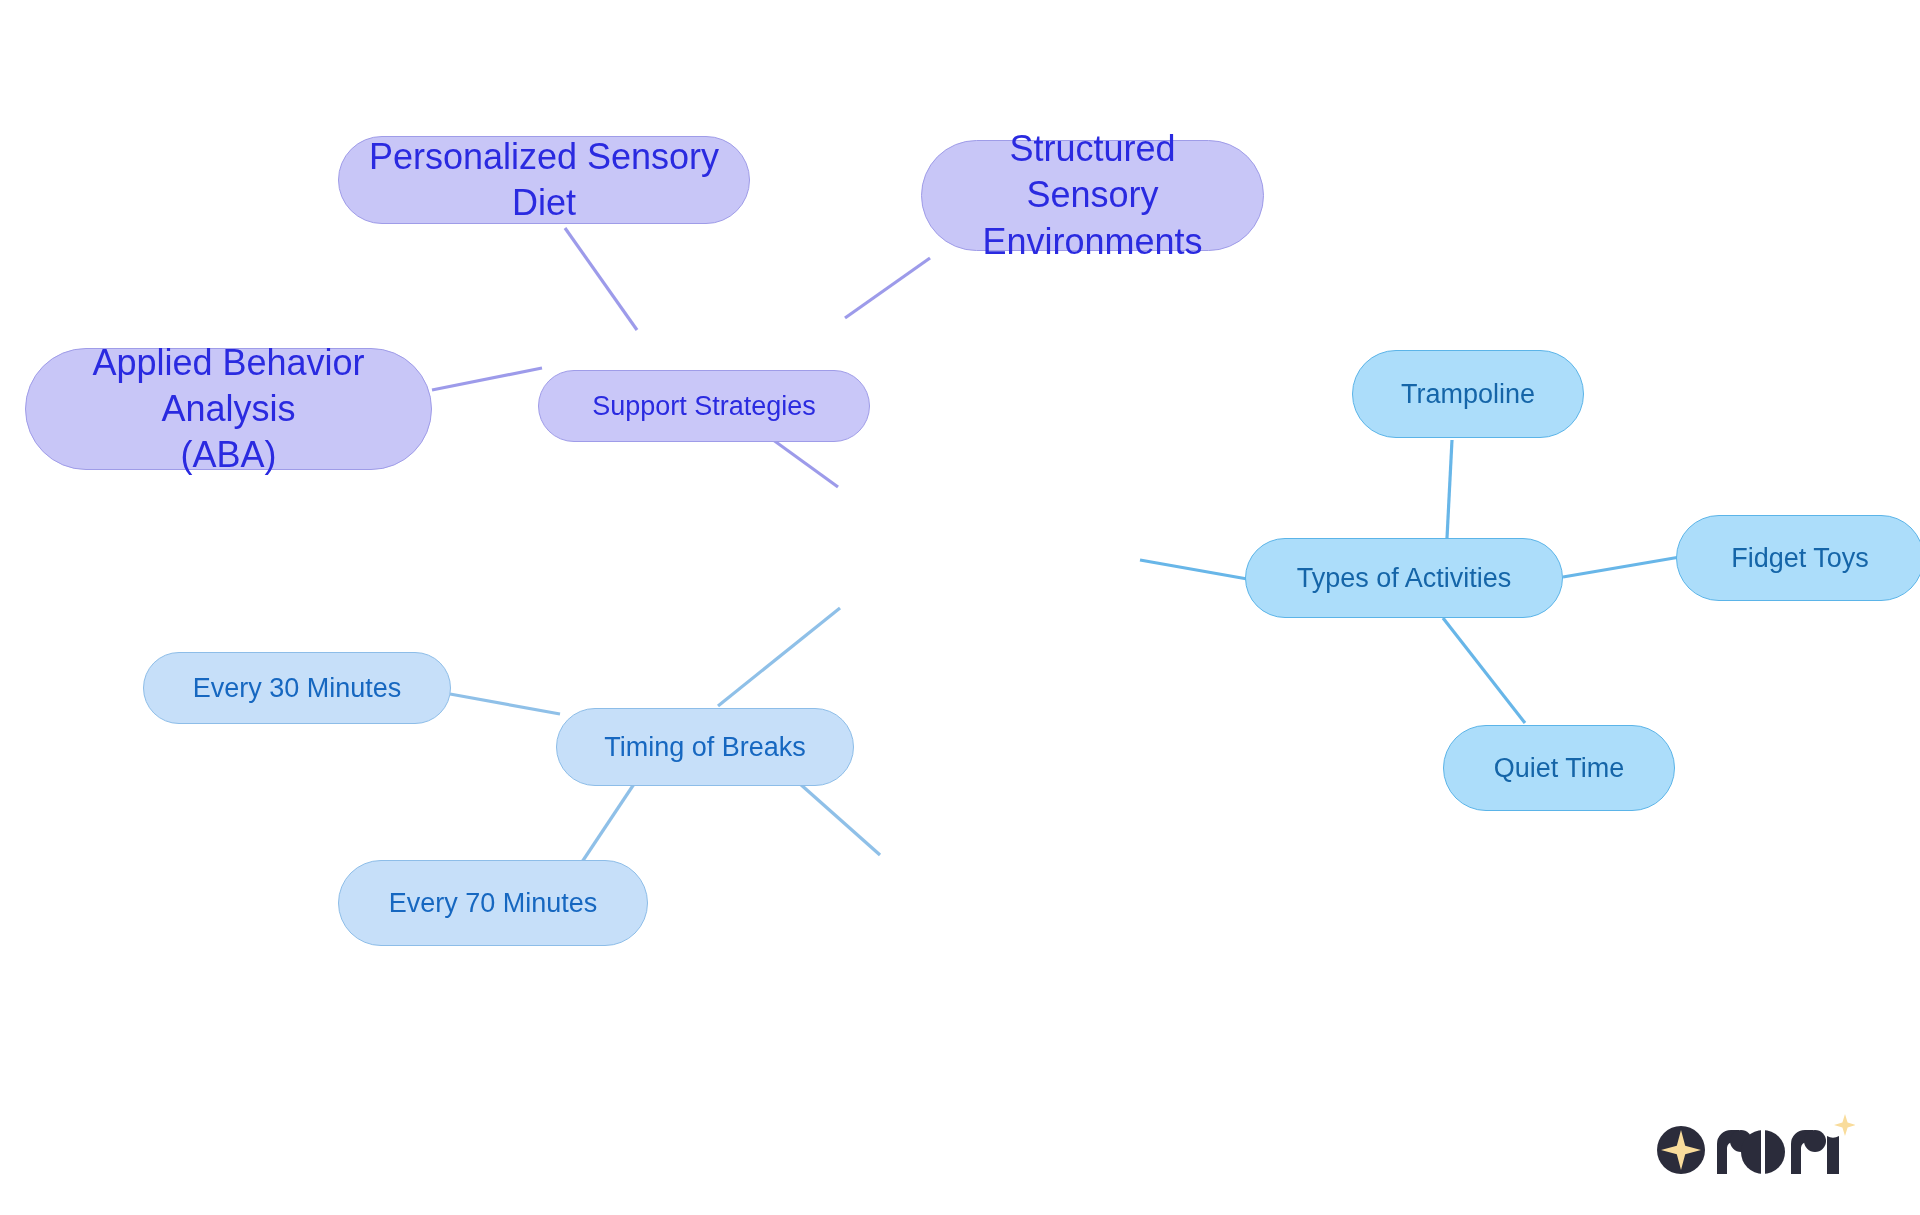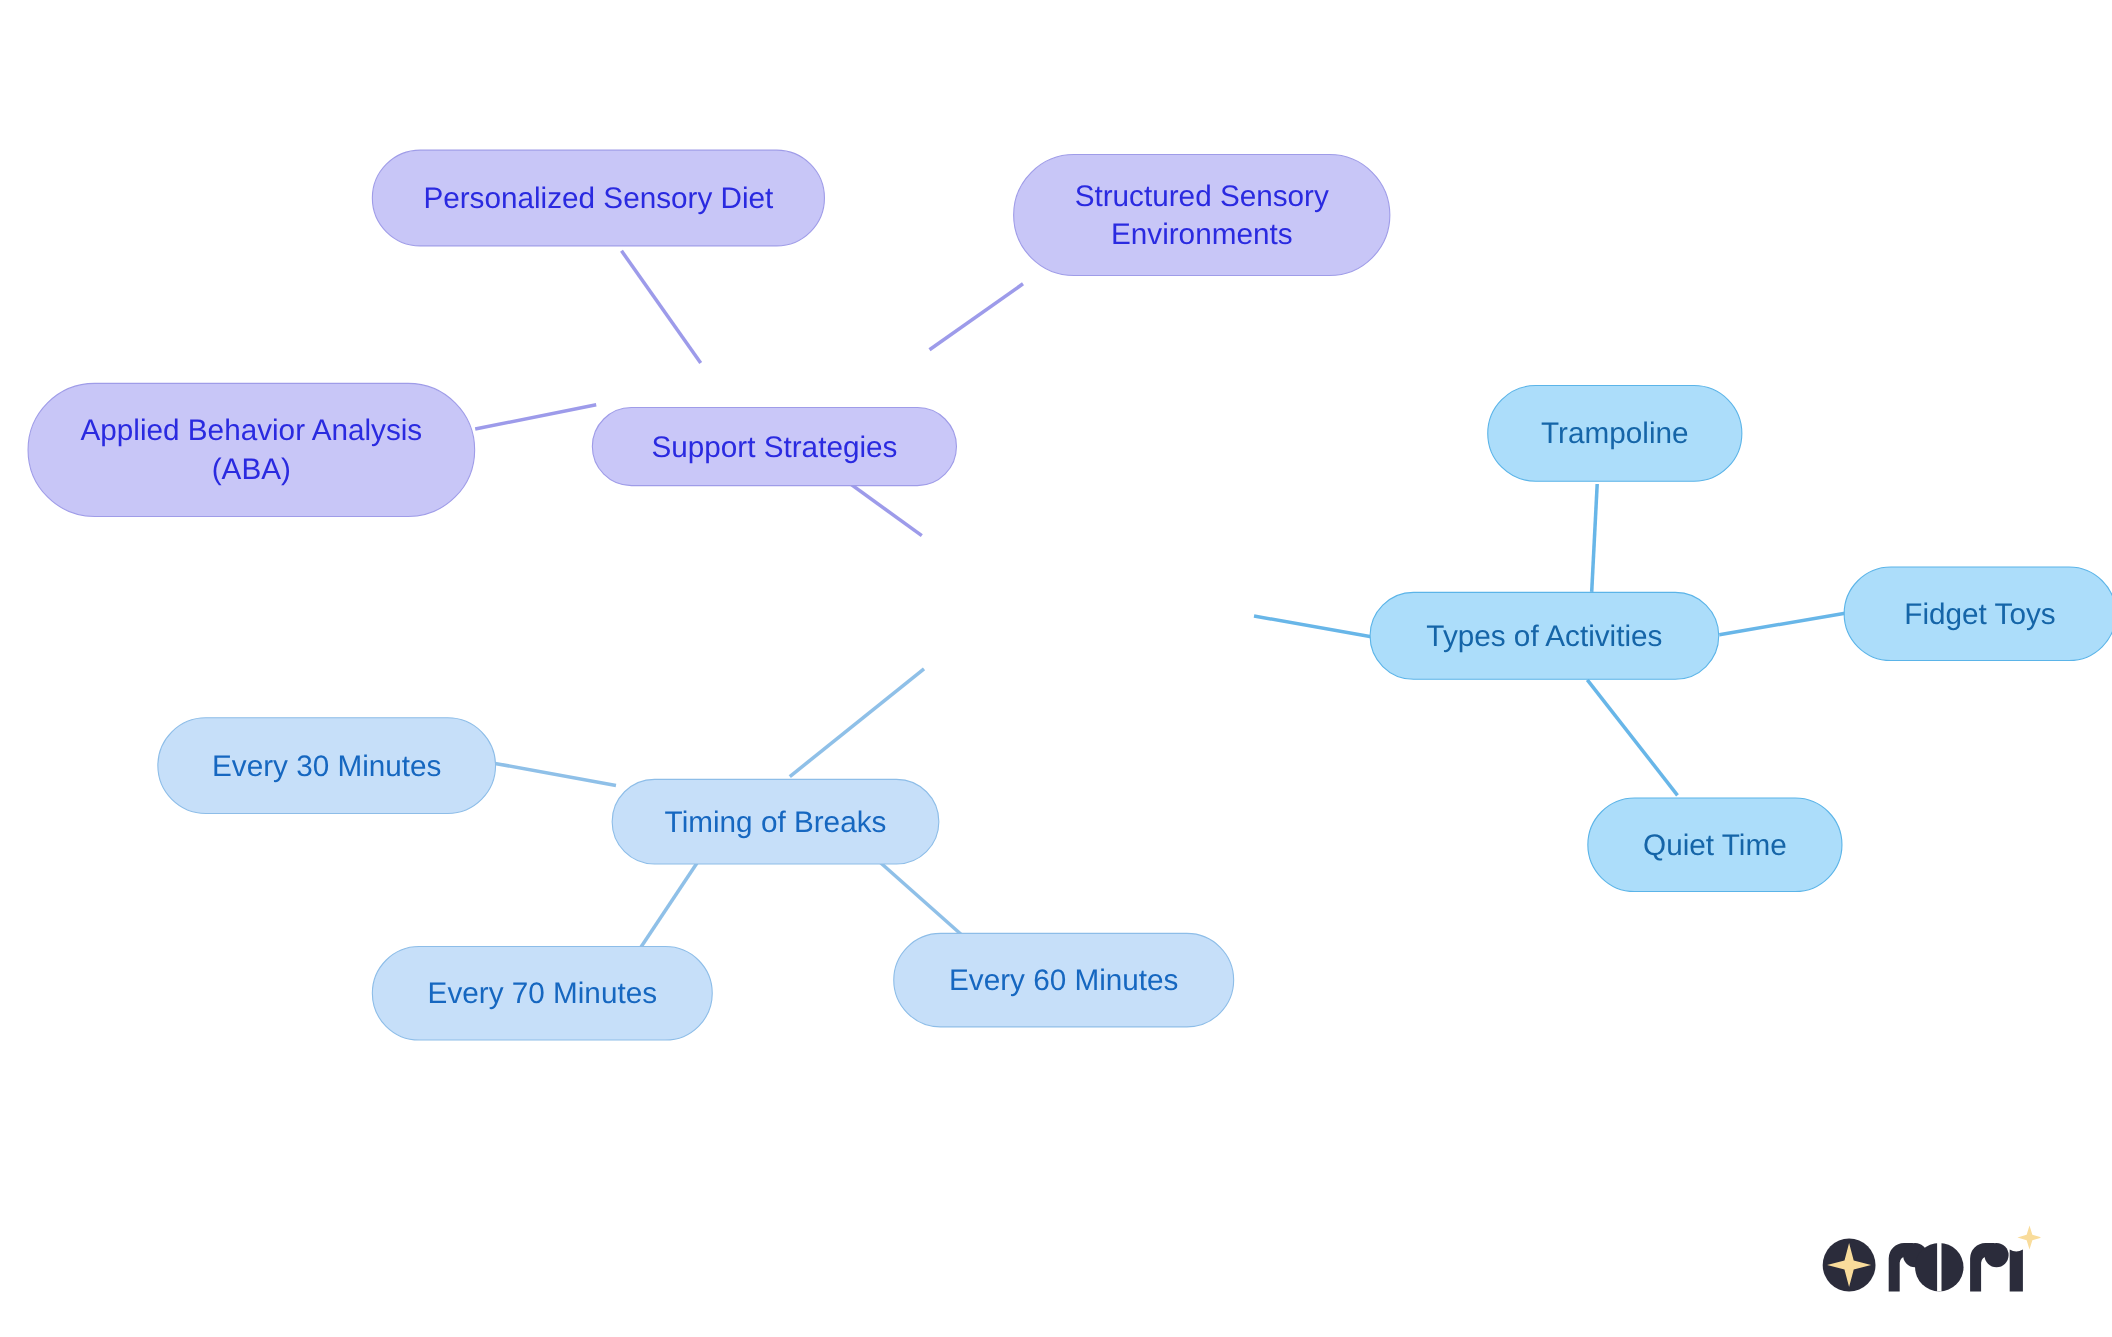--- a/index.html
+++ b/index.html
@@ -42,21 +42,21 @@
     color: #ffffff;
     border: none;
     border-radius: 34px;
     font-size: 28px;
     letter-spacing: 0.1px;
   }
   .node.purple {
     background: #C8C6F7;
     border: 1.6px solid #9f9ce8;
     color: #2A2AE0;
-    font-size: 27px;
+    font-size: 36px;
   }
   .node.purple-branch {
     background: #C9C7F8;
     border: 1.6px solid #9f9ce8;
     color: #2A2AE0;
     font-size: 27px;
   }
   .node.blue-act {
     background: #ACDDFA;
     border: 1.6px solid #5BB4E8;
@@ -114,25 +114,24 @@
   <div class="node blue-act" style="left:1245px; top:538px; width:318px; height:80px;text-align:center;">Types of Activities</div>
 
   <div class="node blue-act" style="left:1352px; top:350px; width:232px; height:88px;">Trampoline</div>
 
   <div class="node blue-act" style="left:1676px; top:515px; width:248px; height:86px;">Fidget Toys</div>
 
   <div class="node blue-act" style="left:1443px; top:725px; width:232px; height:86px;">Quiet Time</div>
 
   <div class="node blue-time" style="left:556px; top:708px; width:298px; height:78px;">Timing of Breaks</div>
 
-  <div class="node blue-time" style="left:143px; top:652px; width:308px; height:88px;">Every 30 Minutes</div>
+  <div class="node blue-time" style="left:143px; top:652px; width:308px; height:72px;">Every 30 Minutes</div>
 
   <div class="node blue-time" style="left:338px; top:860px; width:310px; height:86px;">Every 70 Minutes</div>
 
-  <div class="node blue-time" style="left:812px; top:848px; width:310px; height:86px;">Every 60 Minutes</div>
 
   <svg id="logo" viewBox="0 0 200 70">
     <g>
       <circle cx="26" cy="38" r="24" fill="#2B2C3B"></circle>
       <path d="M26 18 L30.2 33.8 L46 38 L30.2 42.2 L26 58 L21.8 42.2 L6 38 L21.8 33.8 Z" fill="#F9DC9B"></path>
     </g>
     <g fill="#2B2C3B">
       <path d="M62 62 L62 32 A14 14 0 0 1 76 18 L84 18 L84 30 L78 30 A6 6 0 0 0 72 36 L72 62 Z"></path>
       <circle cx="86" cy="29" r="11"></circle>
       <path d="M108 62 A22 22 0 0 1 108 18 A22 22 0 0 1 108 62 Z"></path>

